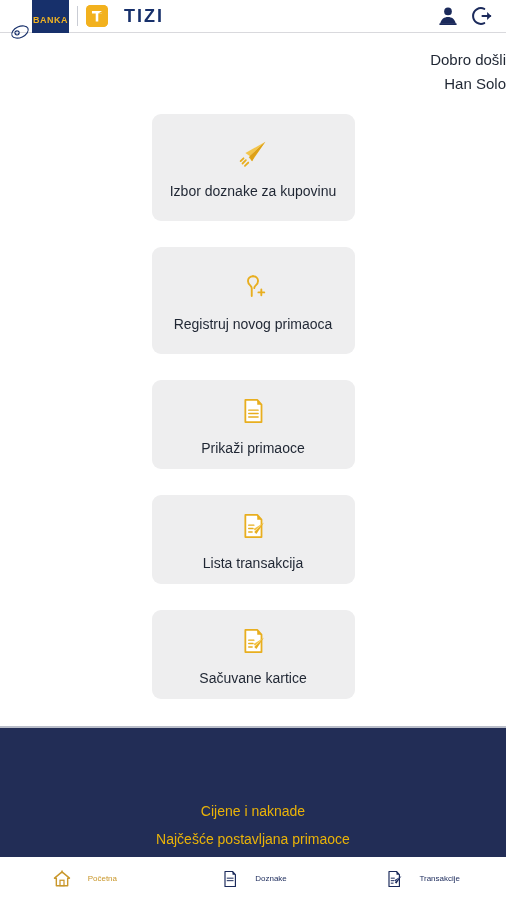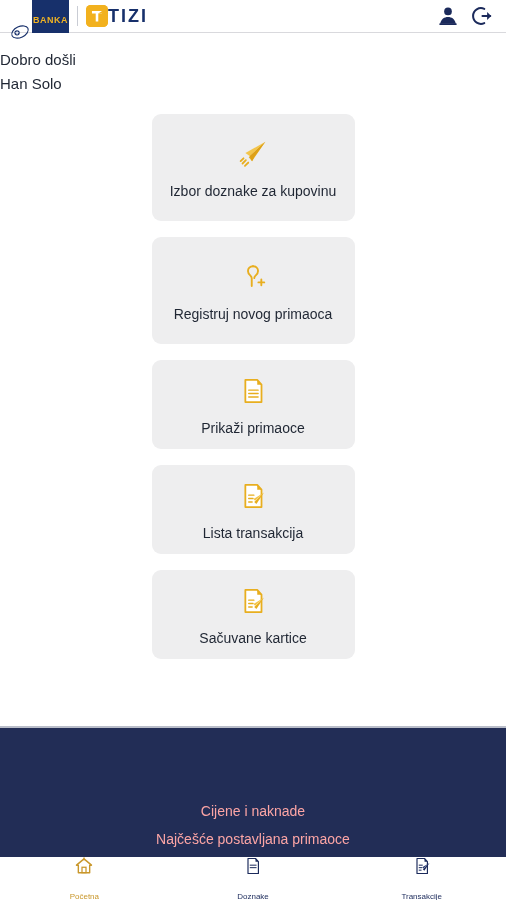--- a/index.html
+++ b/index.html
@@ -38,21 +38,21 @@
     font-size: 9px; font-weight: bold; letter-spacing: .5px;
     color: #17306b; background: #ffffff;
   }
   .nb-banka {
     font-size: 9px; font-weight: bold; letter-spacing: .5px;
     color: #f0b323; background: #17306b; padding: 17px 1px;
   }
   .brand-divider {
     width: 1px; height: 20px; background: #c9ccd4; margin: 0 8px;
   }
-  .tizi-wrap { display: flex; align-items: center; gap: 0; }
+  .tizi-wrap { display: flex; align-items: center; gap: 16px; }
   .tizi-badge {
     width: 22px; height: 22px; border-radius: 5px;
     background: #f2b11e; position: relative;
   }
   .tizi-text {
     font-size: 18px; font-weight: bold; letter-spacing: 2px;
     color: #17306b;
   }
   .header-spacer { flex: 1; }
   .header-actions { display: flex; align-items: center; gap: 12px; }
@@ -60,35 +60,35 @@
 
   
   .body {
     flex: 1 1 auto;
     overflow: hidden;
     display: flex;
     flex-direction: column;
     background: #ffffff;
   }
   .welcome {
-    text-align: left;
+    text-align: right;
     padding-top: 15px;
     color: #1f2633;
   }
   .welcome div {
     font-size: 15px;
     line-height: 24px;
     font-weight: normal;
   }
 
   .cards {
     display: flex;
     flex-direction: column;
     align-items: center;
-    gap: 16px;
+    gap: 26px;
     margin-top: 18px;
   }
   .card {
     width: 203px;
     background: #eeeeef;
     border-radius: 9px;
     display: flex;
     flex-direction: column;
     align-items: center;
     justify-content: center;
@@ -115,39 +115,39 @@
     background: #222d56;
     border-top: 2px solid #b9bdc9;
     height: 131px;
     display: flex;
     flex-direction: column;
     align-items: center;
     justify-content: flex-end;
     padding-bottom: 4px;
   }
   .footer-link {
-    color: #fca5a5;
+    color: #eab308;
     font-size: 14px;
     line-height: 28px;
     text-align: right;
     cursor: pointer;
   }
 
   
   .bottomnav {
     flex: 0 0 43px;
     height: 43px;
     background: #ffffff;
     display: flex;
     align-items: center;
   }
   .nav-item {
     flex: 1 1 0;
     display: flex;
-    flex-direction: column;
+    flex-direction: row;
     align-items: center;
     justify-content: center;
     gap: 15px;
     cursor: pointer;
   }
   .nav-icon { width: 21px; height: 21px; display: flex; align-items:center; justify-content:center;}
   .nav-label {
     font-size: 8px;
     color: #1b2a5b;
     line-height: 10px;

